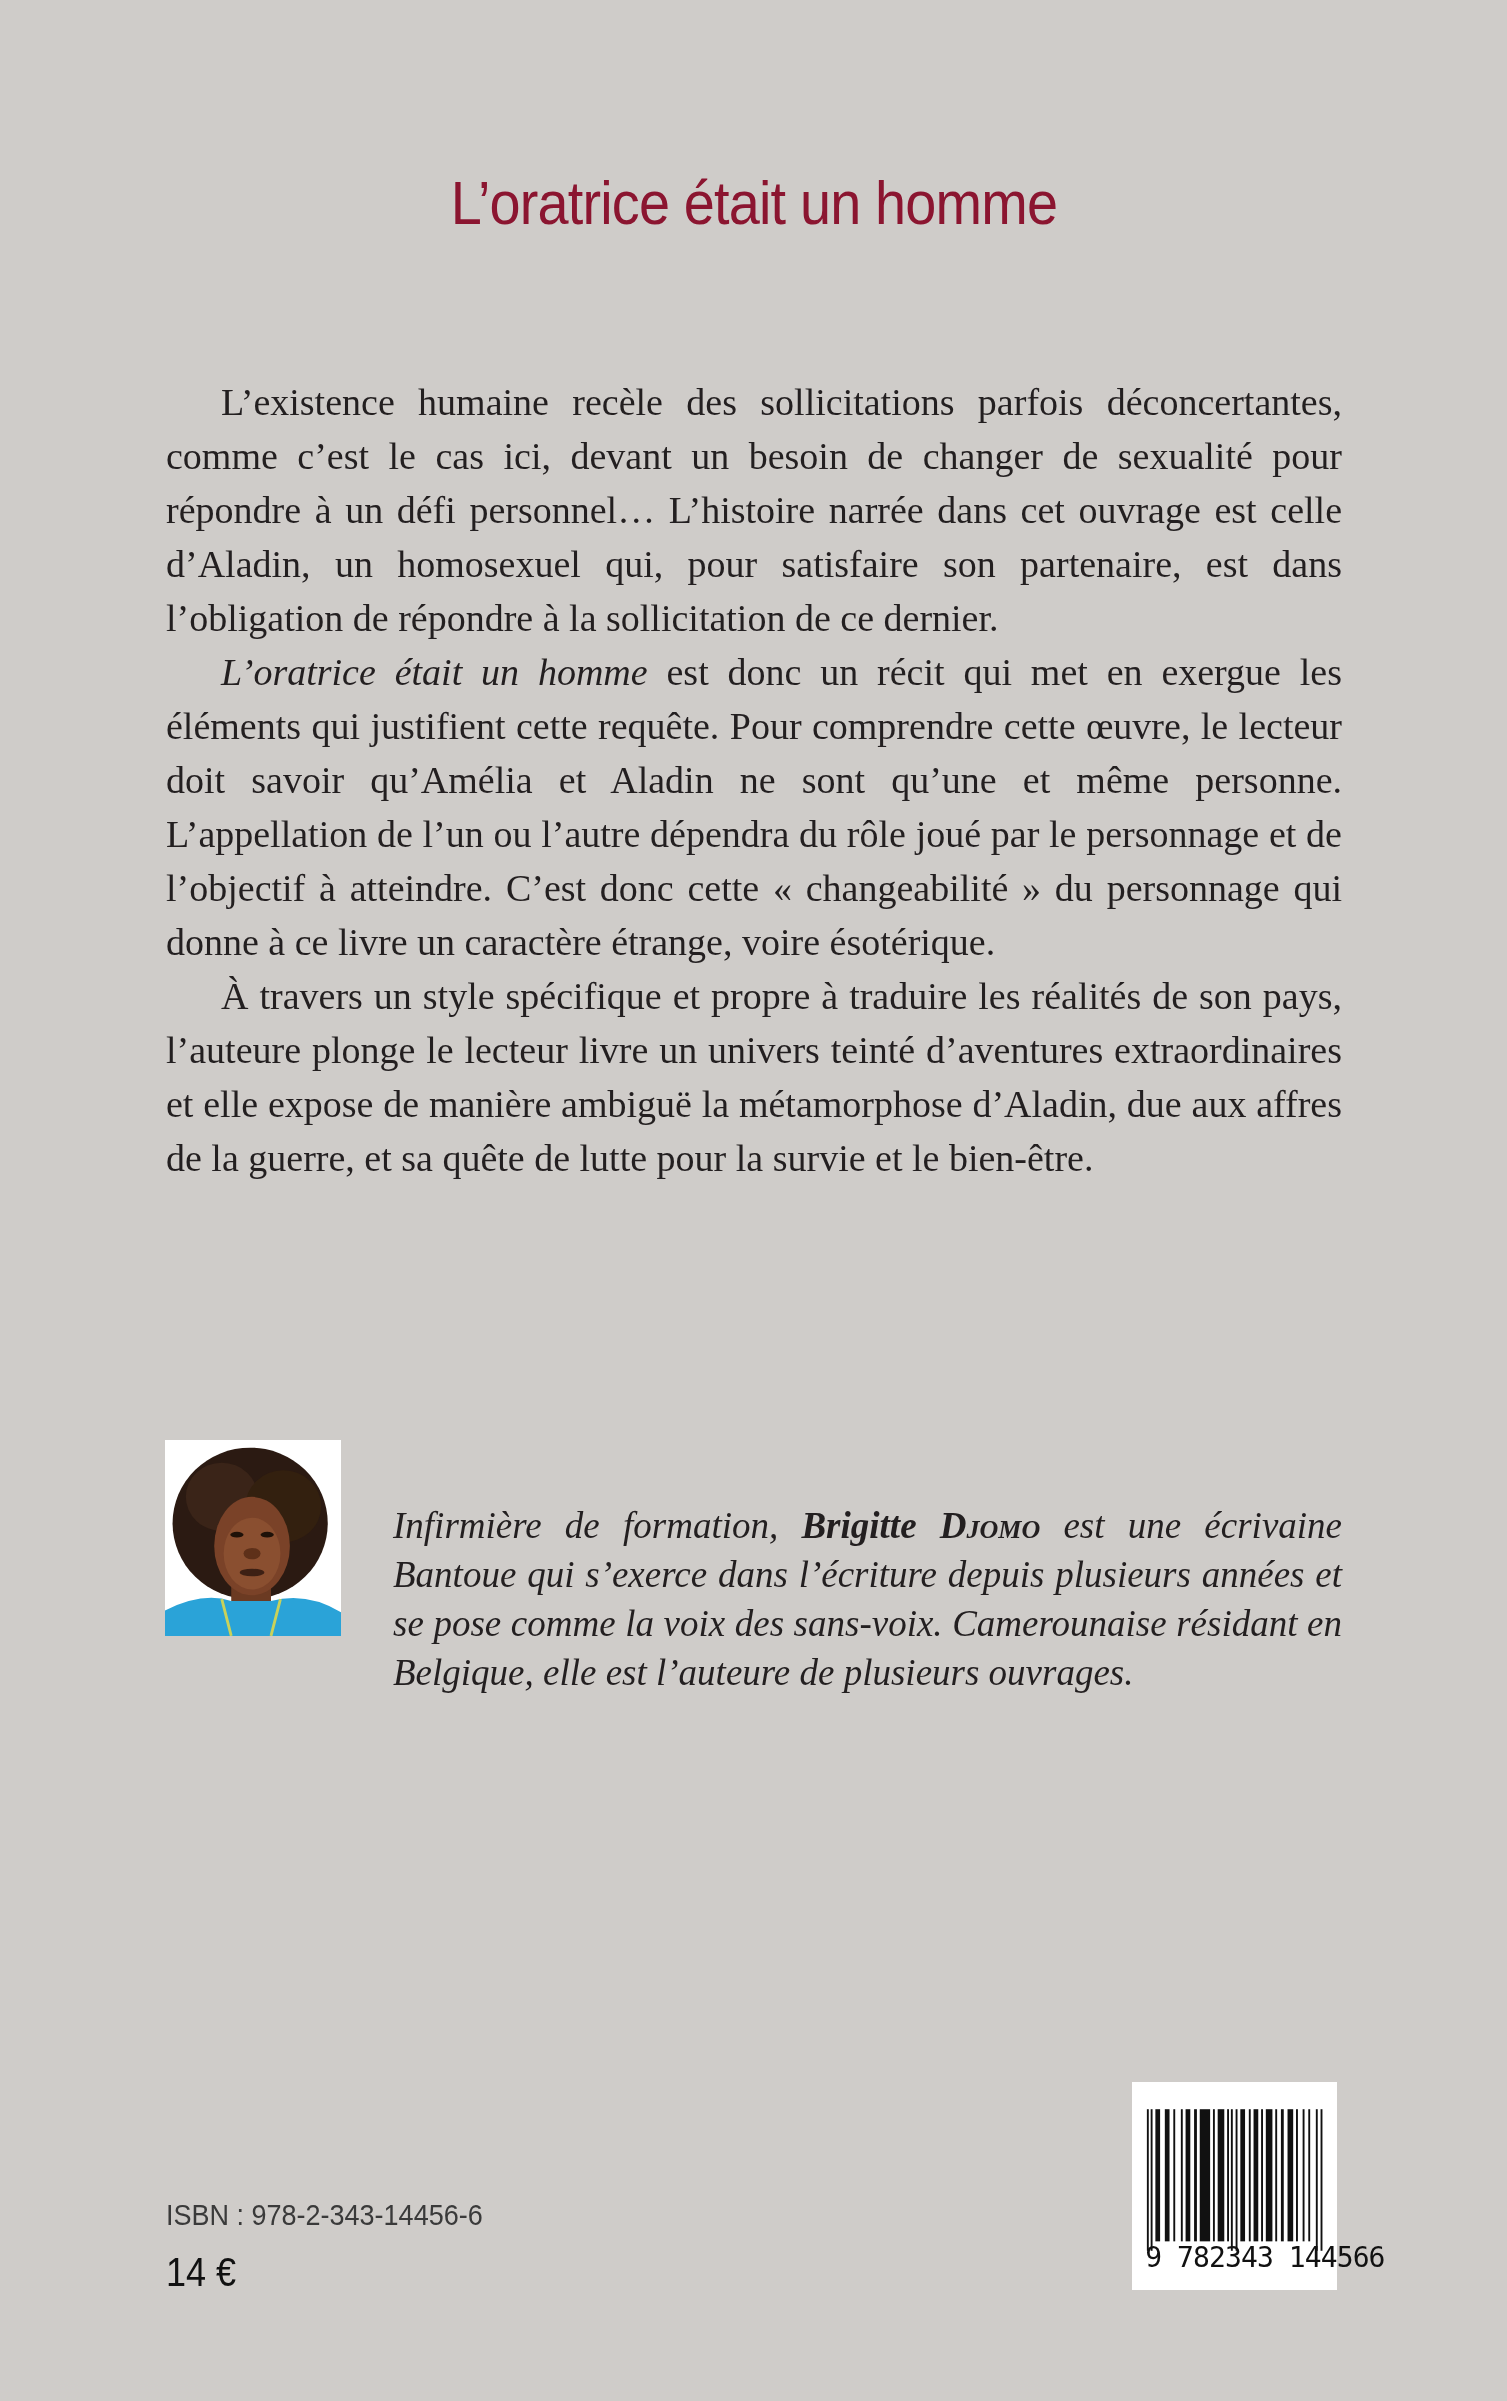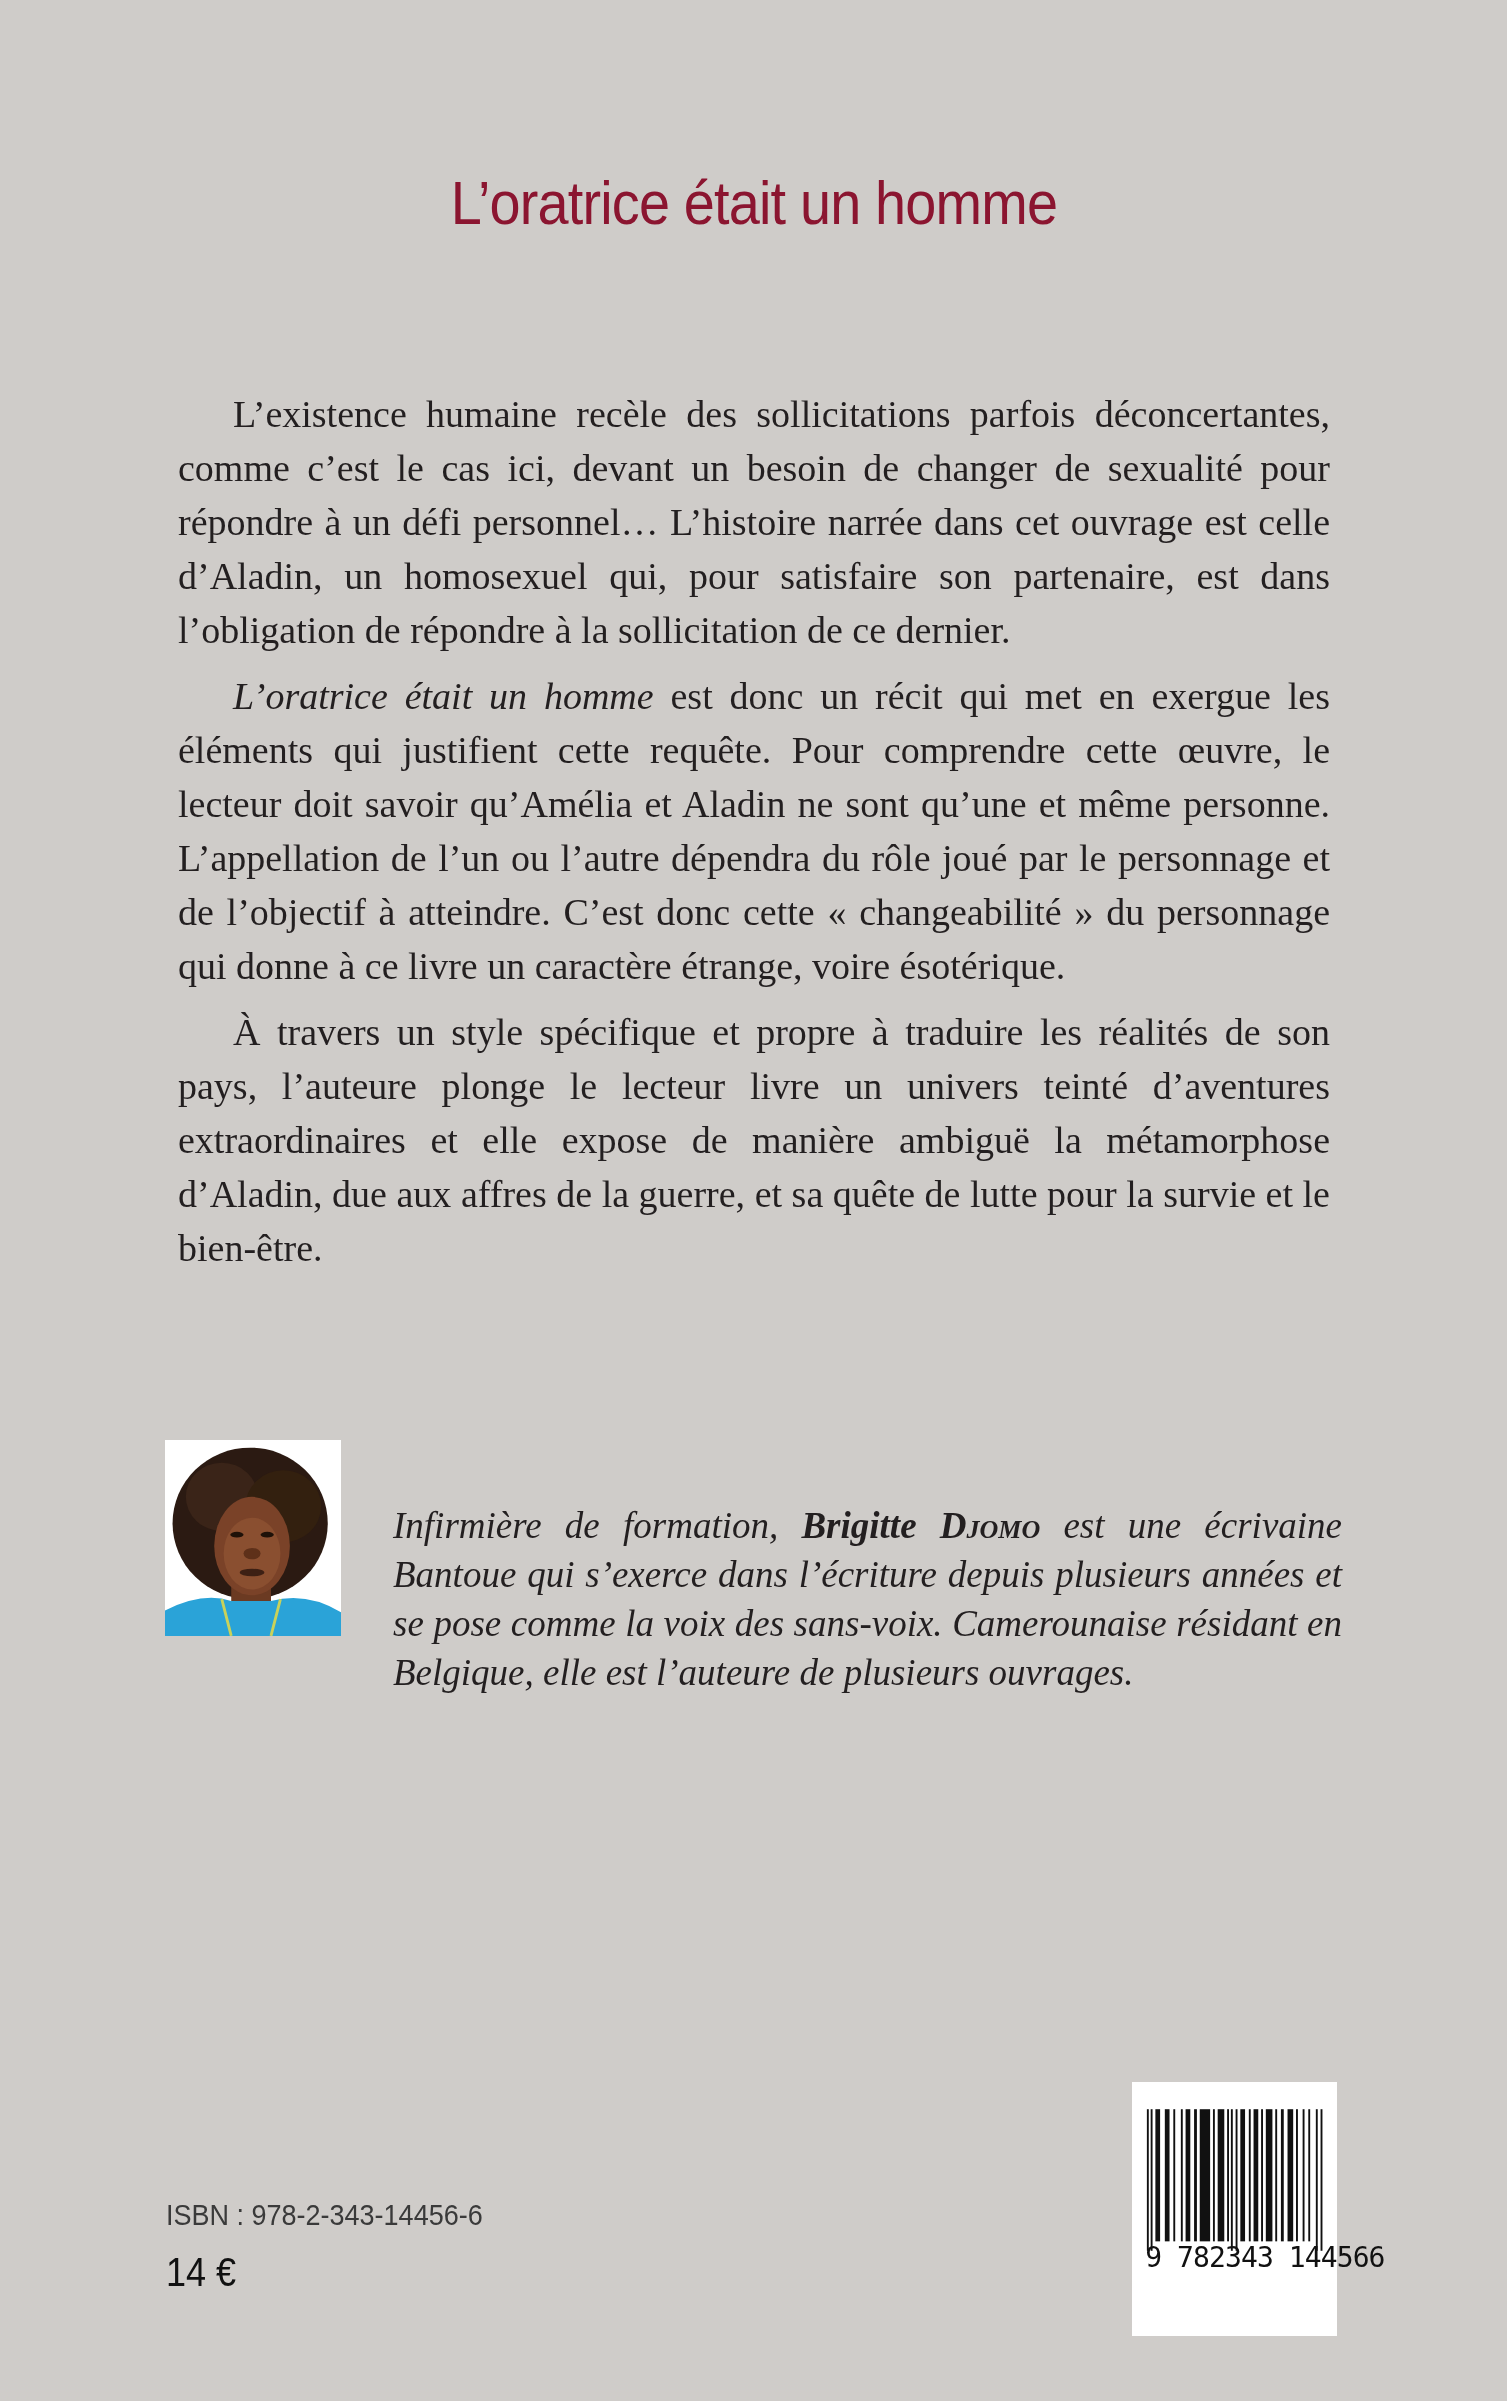--- a/index.html
+++ b/index.html
@@ -27,21 +27,21 @@
   .blurb {
     position: absolute;
     left: 166px;
     width: 1176px;
     top: 375px;
     font-size: 38px;
     line-height: 54px;
     text-align: justify;
     color: #231f20;
   }
-  .blurb p { margin: 12px; text-indent: 55px; text-align-last: left; }
+  .blurb p { margin: 0; text-indent: 55px; text-align-last: left; }
   .blurb em { font-style: italic; }
 
   .author-photo {
     position: absolute;
     left: 165px;
     top: 1440px;
     width: 176px;
     height: 196px;
     background: #ffffff;
     overflow: hidden;
@@ -80,21 +80,21 @@
     font-size: 40px;
     color: #111111;
     transform: scaleX(0.9);
     transform-origin: left;
   }
   .barcode {
     position: absolute;
     left: 1132px;
     top: 2082px;
     width: 205px;
-    height: 254px;
+    height: 208px;
     background: #ffffff;
   }
   .barcode svg { display: block; position: absolute; left: 13.2px; top: 26.5px; }
   .barcode-digits {
     position: absolute;
     left: 13.2px;
     top: 159px;
     width: 189px;
     font-family: "DejaVu Sans Mono", "Liberation Mono", monospace;
     font-size: 28px;

